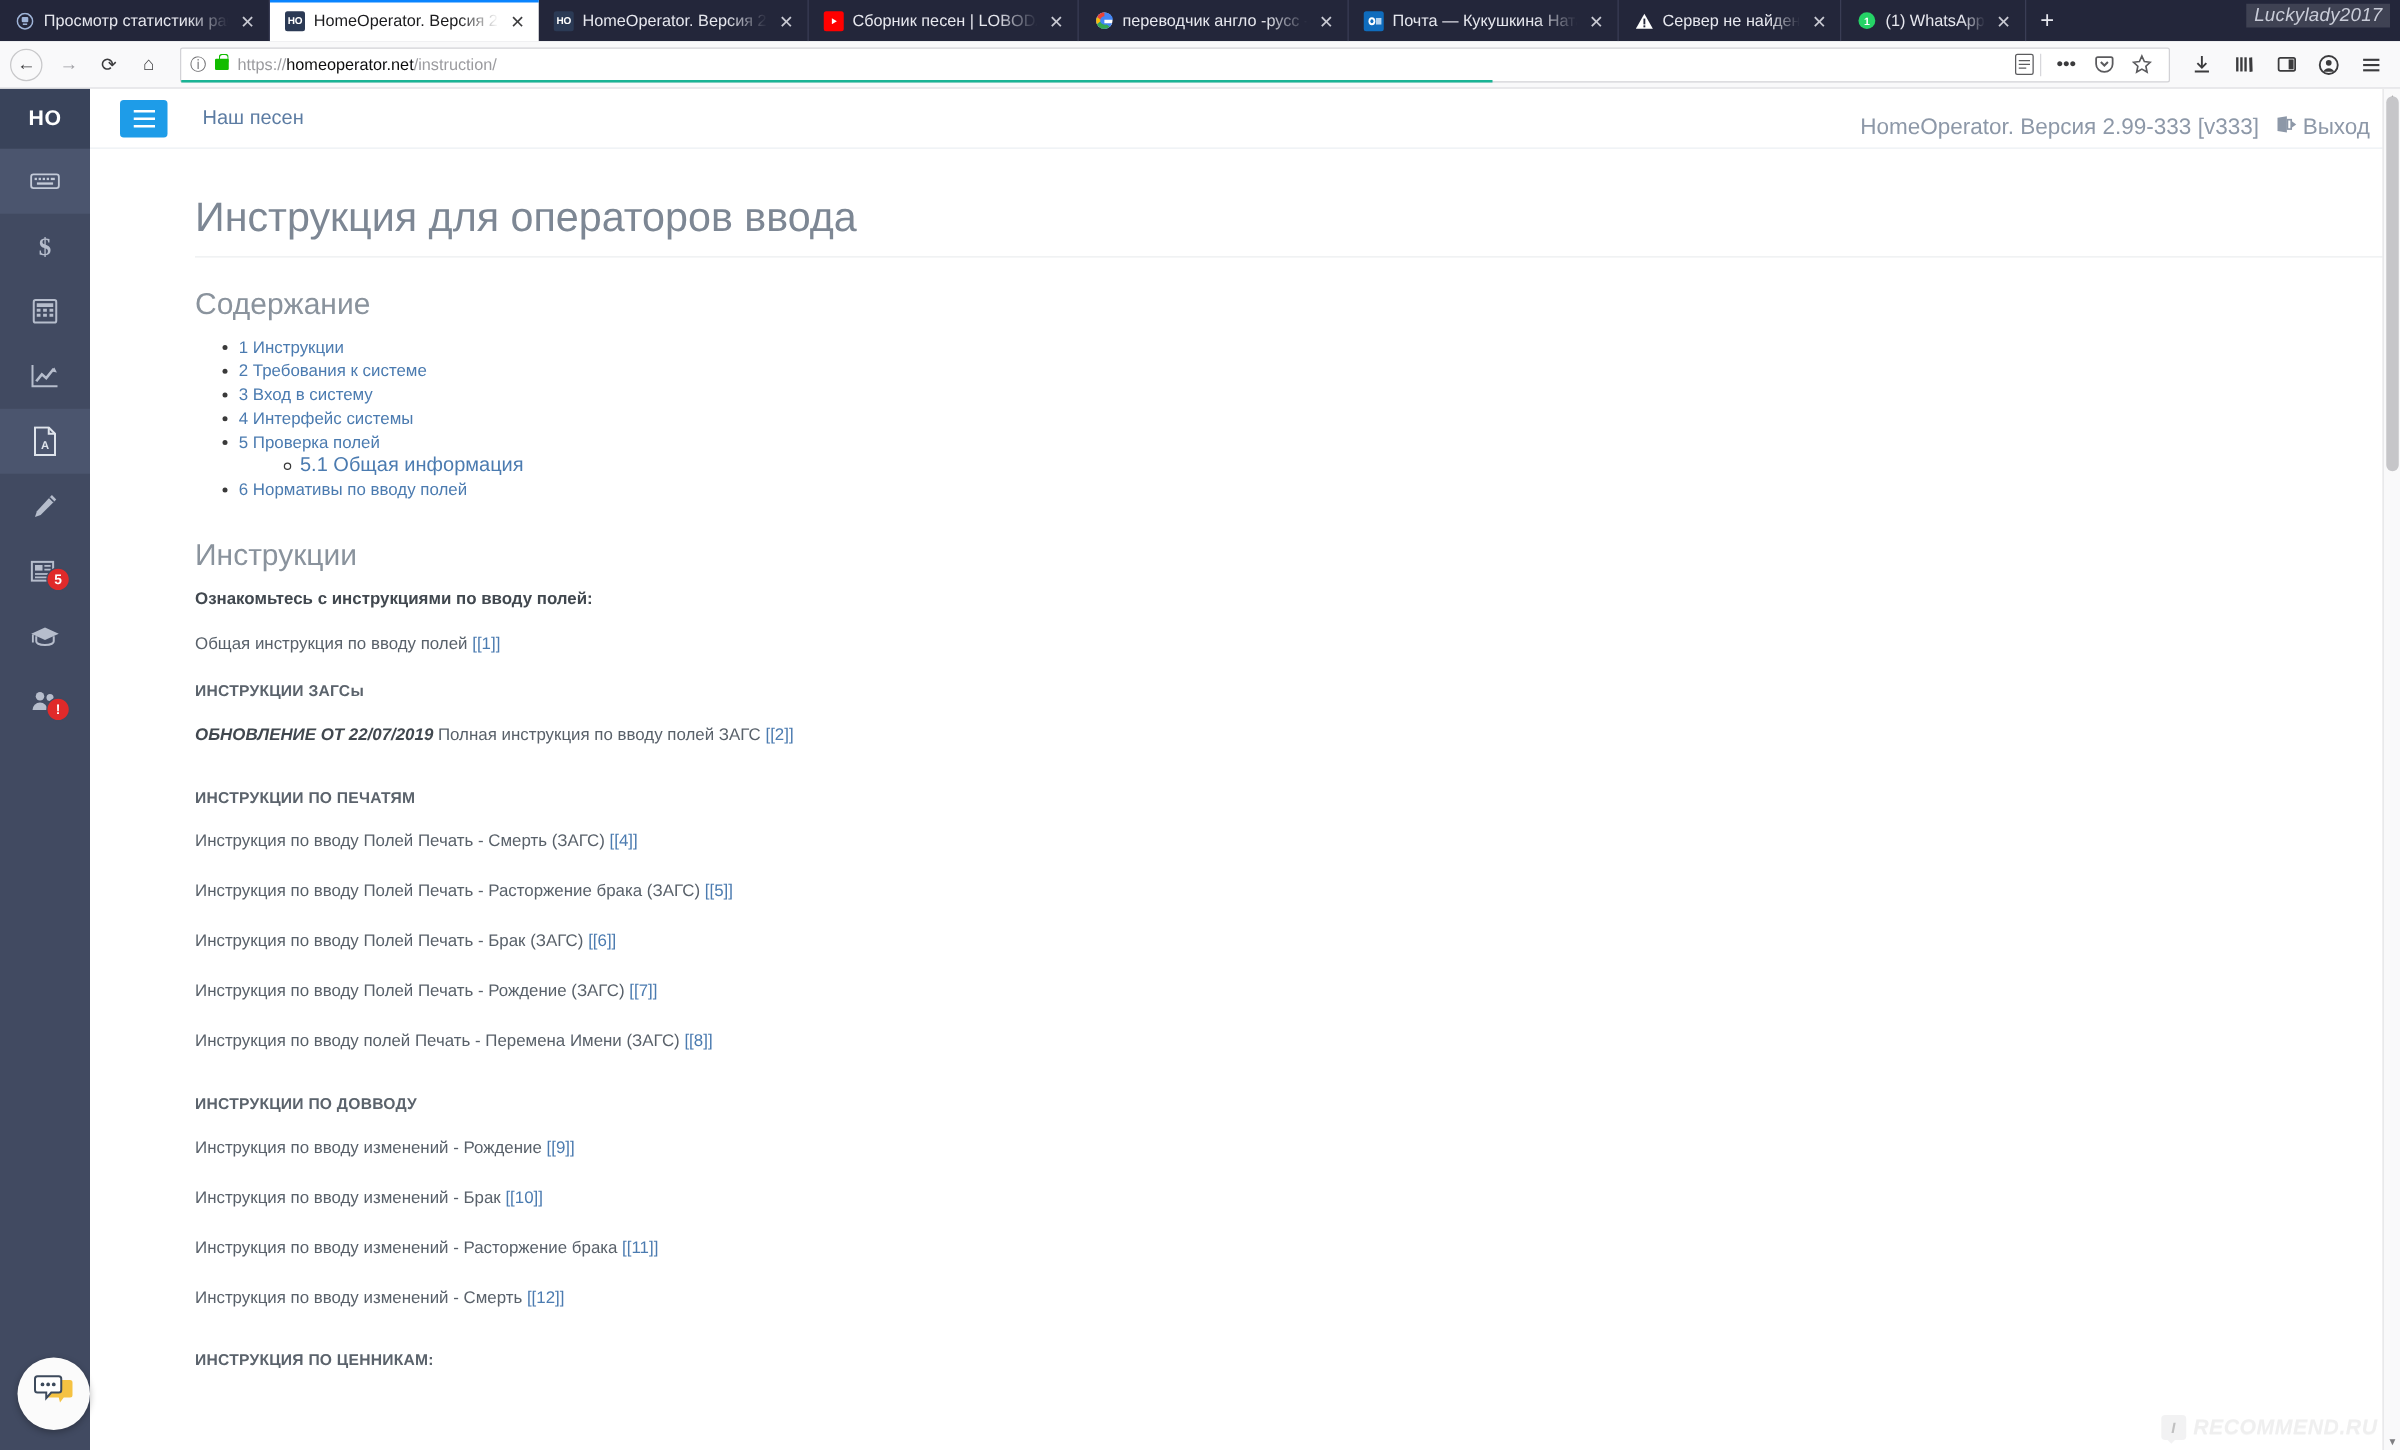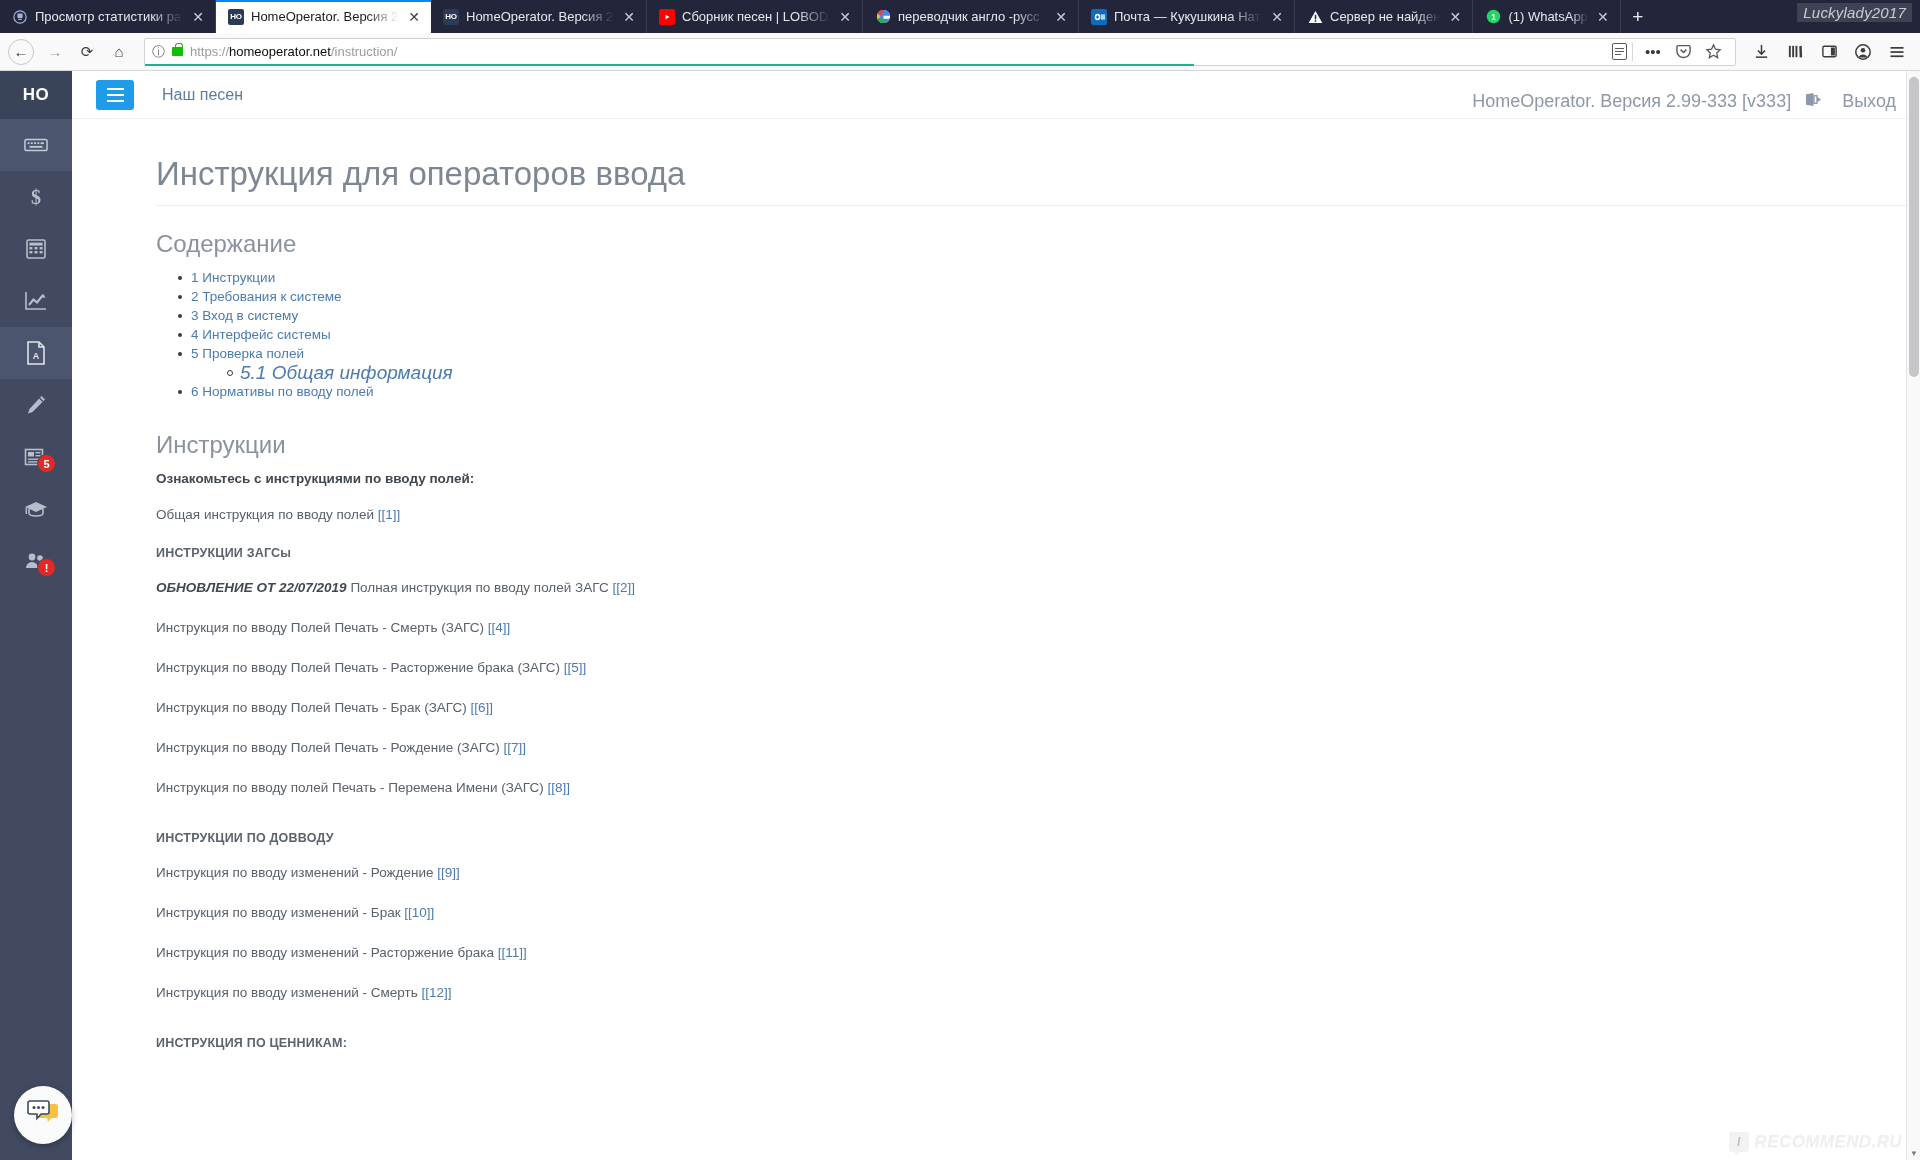--- a/index.html
+++ b/index.html
@@ -240,21 +240,21 @@
   .forum-link { color: #5c7ca3; font-size: 16px; }
   .topbar-right {
     margin-left: auto;
     display: flex;
     align-items: center;
     gap: 14px;
     color: #8d98a8;
     font-size: 18px;
     margin-top: 14px;
   }
-  .logout { display:flex; align-items:center; gap: 20px; color:#8d98a8; }
+  .logout { display:flex; align-items:center; gap: 4px; color:#8d98a8; }
 
   .doc {
     padding: 36px 0 0 84px;
     height: calc(100% - 48px);
     overflow: hidden;
     position: relative;
   }
   h1.page-title {
     font-size: 33px;
     font-weight: 400;
@@ -286,24 +286,23 @@
     position: absolute;
     left: 0; top: 8px;
     width: 4px; height: 4px;
     background: #3a3a3a;
     border-radius: 50%;
   }
   ul.toc ul { list-style: none; margin-left: 36px; }
   ul.toc ul li {
     position: relative;
     padding-left: 13px;
-    font-size: 19px;
+    font-size: 16px;
     line-height: 19px;
     color: #4b7bb0;
-    font-style: italic;
   }
   ul.toc ul li::before {
     content: "";
     position: absolute;
     left: 0; top: 7px;
     width: 4px; height: 4px;
     border: 1px solid #3a3a3a;
     border-radius: 50%;
   }
   .toc-link { color: #4b7bb0; }
@@ -726,20 +725,21 @@
 
         <p class="line">
           <span>Общая инструкция по вводу полей </span><span class="ref">[[1]]</span>
         </p>
 
         <h3 class="subhead">ИНСТРУКЦИИ ЗАГСы</h3>
         <p class="line">
           <em class="upd">ОБНОВЛЕНИЕ ОТ 22/07/2019</em><span> Полная инструкция по вводу полей ЗАГС </span><span class="ref">[[2]]</span>
         </p>
 
+        <h3 class="subhead">ИНСТРУКЦИИ ПО ПЕЧАТЯМ</h3>
         <p class="line"><span>Инструкция по вводу Полей Печать - Смерть (ЗАГС) </span><span class="ref">[[4]]</span></p>
         <p class="line"><span>Инструкция по вводу Полей Печать - Расторжение брака (ЗАГС) </span><span class="ref">[[5]]</span></p>
         <p class="line"><span>Инструкция по вводу Полей Печать - Брак (ЗАГС) </span><span class="ref">[[6]]</span></p>
         <p class="line"><span>Инструкция по вводу Полей Печать - Рождение (ЗАГС) </span><span class="ref">[[7]]</span></p>
         <p class="line"><span>Инструкция по вводу полей Печать - Перемена Имени (ЗАГС) </span><span class="ref">[[8]]</span></p>
 
         <h3 class="subhead">ИНСТРУКЦИИ ПО ДОВВОДУ</h3>
         <p class="line"><span>Инструкция по вводу изменений - Рождение </span><span class="ref">[[9]]</span></p>
         <p class="line"><span>Инструкция по вводу изменений - Брак </span><span class="ref">[[10]]</span></p>
         <p class="line"><span>Инструкция по вводу изменений - Расторжение брака </span><span class="ref">[[11]]</span></p>

